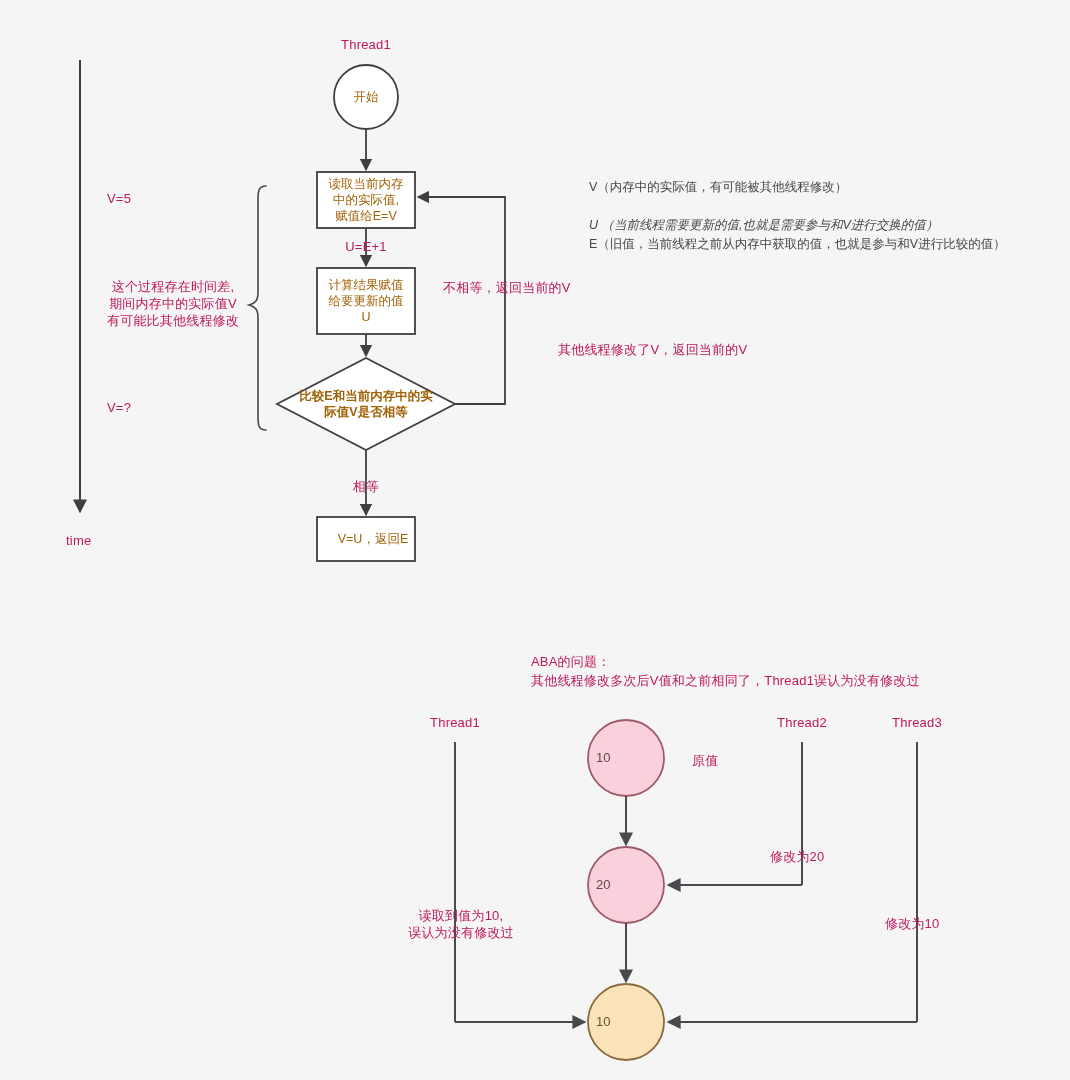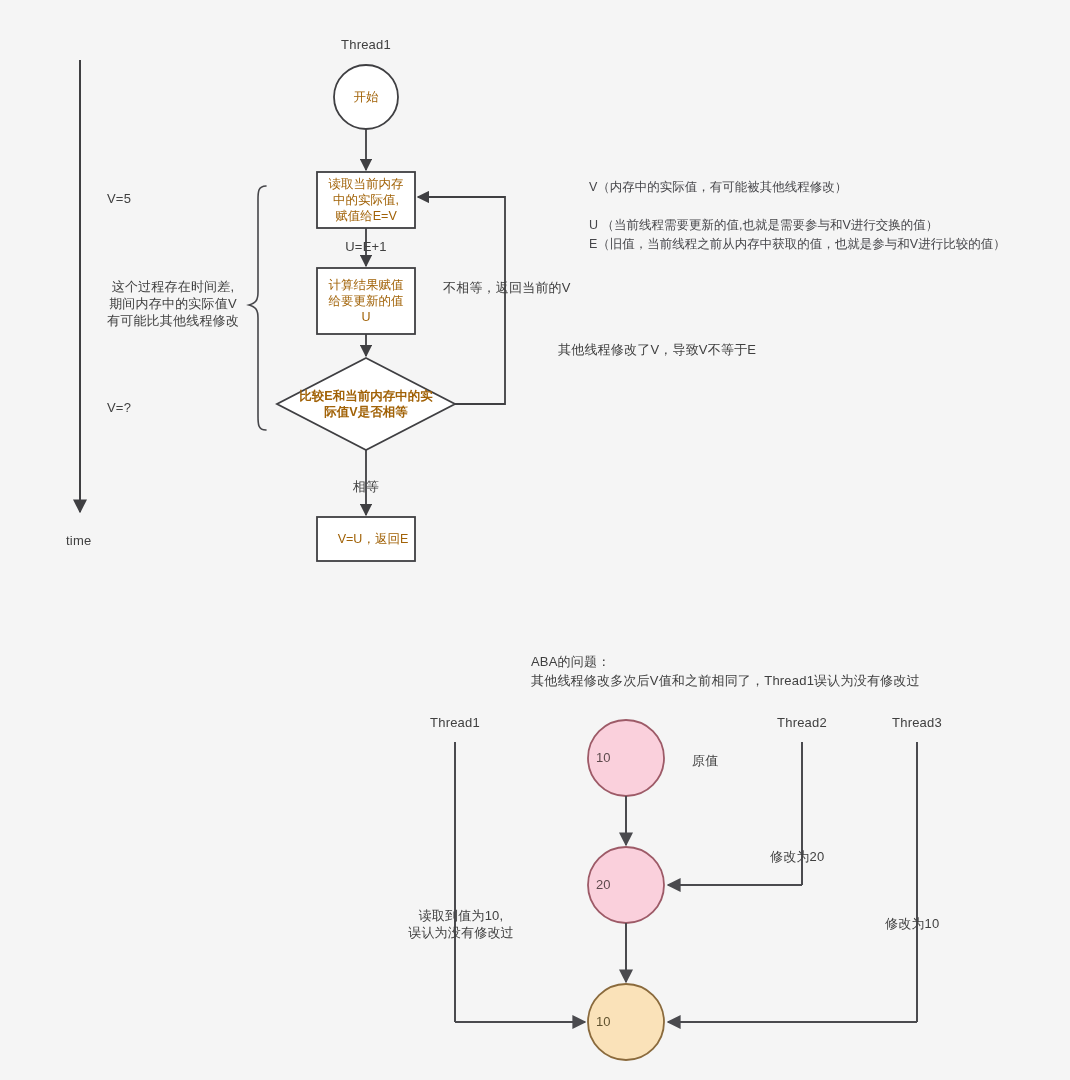--- a/index.html
+++ b/index.html
@@ -17,21 +17,21 @@
   }
   #canvas {
     position: absolute;
     left: 0; top: 0;
     width: 1070px;
     height: 1080px;
   }
   .lbl {
     position: absolute;
     font-size: 13px;
-    color: #404040;
+    color: #be185d;
     white-space: pre;
     line-height: 17px;
     letter-spacing: 0.2px;
   }
   .lbl.center { text-align: center; }
   .node-text {
     position: absolute;
     font-size: 12.5px;
     line-height: 16px;
     color: #a16207;
@@ -150,35 +150,35 @@
 
 <div class="node-text" style="left:282px; top:388px; width:168px;font-weight:bold;">比较E和当前内存中的实
 际值V是否相等</div>
 
 <div class="lbl center" style="left:336px; top:478px; width:60px;">相等</div>
 
 <div class="node-text" style="left:317px; top:531px; width:112px;">V=U，返回E</div>
 
 <div class="lbl" style="left:443px; top:279px;">不相等，返回当前的V</div>
 
-<div class="lbl" style="left:558px; top:341px;">其他线程修改了V，导致V不等于E</div>
+<div class="lbl" style="left:558px; top:341px;">其他线程修改了V，返回当前的V</div>
 
 <div class="lbl" style="left:107px; top:190px;">V=5</div>
 
 <div class="lbl" style="left:107px; top:399px;">V=?</div>
 
 <div class="lbl center" style="left:98px; top:278px; width:150px;">这个过程存在时间差,
 期间内存中的实际值V
 有可能比其他线程修改</div>
 
 <div class="lbl" style="left:66px; top:532px;">time</div>
 
 <div class="legend" style="left:589px; top:178px;">V（内存中的实际值，有可能被其他线程修改）</div>
 <div class="legend" style="left:589px; top:211px;margin-top:24px;">E（旧值，当前线程之前从内存中获取的值，也就是参与和V进行比较的值）</div>
-<div class="legend" style="left:589px; top:216px;">U （当前线程需要更新的值,也就是需要参与和V进行交换的值）</div>
+<div class="legend" style="left:589px; top:216px;font-style:italic;">U （当前线程需要更新的值,也就是需要参与和V进行交换的值）</div>
 
 <div class="lbl" style="left:531px; top:653px;">ABA的问题：</div>
 <div class="lbl" style="left:531px; top:672px;">其他线程修改多次后V值和之前相同了，Thread1误认为没有修改过</div>
 
 <div class="lbl center" style="left:405px; top:714px; width:100px;">Thread1</div>
 <div class="lbl center" style="left:752px; top:714px; width:100px;">Thread2</div>
 <div class="lbl center" style="left:867px; top:714px; width:100px;">Thread3</div>
 
 <div class="circ-val" style="left:596px; top:750px; width:60px;">10</div>
 <div class="circ-val" style="left:596px; top:877px; width:60px;">20</div>

